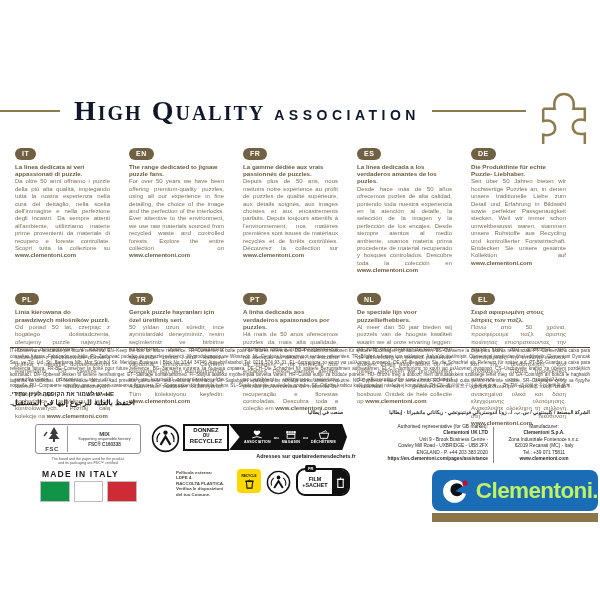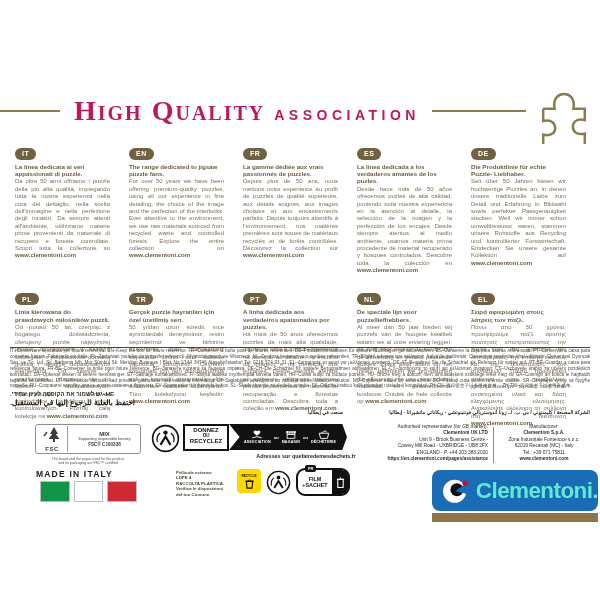--- a/index.html
+++ b/index.html
@@ -4,21 +4,21 @@
 <style>
   html,body{margin:0;padding:0;background:#fff;}
   .page{position:relative;width:600px;height:600px;background:#ffffff;overflow:hidden;
         font-family:"Liberation Sans",sans-serif;color:#7d6e55;}
 
   
   .header{position:absolute;top:88px;left:0;right:0;height:46px;display:flex;align-items:center;}
   .hline{height:2px;background:#8d7b50;}
   .hline.left{width:60px;}
   .hline.right{flex:1;}
-  .title{white-space:nowrap;margin:0 12px 0 14px;color:#be185d;display:flex;align-items:baseline;gap:9px;}
+  .title{white-space:nowrap;margin:0 12px 0 14px;color:#0f172a;display:flex;align-items:baseline;gap:9px;}
   .title .hq{font-family:"Liberation Serif","DejaVu Serif",serif;font-variant:small-caps;
              font-size:28px;font-weight:600;letter-spacing:2px;}
   .title .col{font-size:14px;font-weight:700;letter-spacing:4.5px;}
   .puzzle-wrap{width:56px;height:52px;margin:14px 8px 0 10px;flex:0 0 auto;}
 
   
   .grid{position:absolute;top:142px;left:15px;right:34px;
         display:grid;grid-template-columns:repeat(5,1fr);column-gap:19px;row-gap:13px;}
   .cell{min-height:96px;}
   .badge{display:inline-block;background:#6f6142;color:#fff;font-weight:700;font-size:7px;
@@ -41,21 +41,21 @@
   .fsc-box{left:35px;top:4px;width:106px;height:30px;border:1px solid #8e8e8e;border-radius:3px;
            display:flex;align-items:center;padding:2px 3px;box-sizing:border-box;background:#fff;color:#3c3c3c;}
   .fsc-left{width:26px;text-align:center;border-right:1px solid #9a9a9a;padding-right:2px;margin-right:4px;}
   .fsc-left .fsc-word{font-size:6px;font-weight:700;letter-spacing:.5px;color:#3c3c3c;}
   .fsc-right{flex:1;text-align:center;}
   .fsc-mix{font-size:6px;font-weight:700;}
   .fsc-sup{font-size:3.8px;line-height:4.4px;}
   .fsc-code{font-size:4.6px;font-weight:700;margin-top:1px;}
   .fsc-note{left:35px;top:37px;width:106px;text-align:center;font-size:3.6px;line-height:4.4px;color:#555;}
 
-  .mii{left:36px;top:49px;font-size:8.5px;font-weight:700;letter-spacing:1.2px;color:#1b1b1b;}
+  .mii{left:42px;top:49px;font-size:8.5px;font-weight:700;letter-spacing:1.2px;color:#1b1b1b;}
   .flag{left:40px;top:61px;width:97px;height:21px;display:flex;gap:4px;}
   .flag i{flex:1;border:1px solid #bdbdbd;display:block;}
   .flag .g{background:#109548;}
   .flag .w{background:#ffffff;}
   .flag .r{background:#ce2b37;}
 
   .triman1{left:151px;top:4px;width:29px;height:29px;}
   .donnez{left:183px;top:4px;width:46px;height:27px;border:2px solid #111;background:#fff;box-sizing:border-box;
           text-align:center;color:#111;font-weight:700;padding-top:1px;}
   .donnez .d1{font-size:6px;line-height:6.5px;}
@@ -84,21 +84,21 @@
              font-size:5.4px;font-weight:700;color:#111;line-height:6px;}
   .filmbadge .fbin{width:16px;background:#111;border-radius:0 6px 6px 0;display:flex;align-items:center;justify-content:center;}
 
   .gb{left:372px;top:4px;width:116px;text-align:right;font-size:4.8px;line-height:6.4px;color:#2e2a26;}
   .gb b,.mfr b{font-weight:700;}
   .vdiv{left:493px;top:7px;width:1px;height:36px;background:#8a8a8a;}
   .mfr{left:498px;top:4px;width:92px;text-align:center;font-size:4.8px;line-height:6.4px;color:#2e2a26;}
 
   .logo{left:432px;top:50px;width:166px;height:41px;background:#1a6cb5;border-radius:8px;
         display:flex;align-items:center;padding-left:8px;box-sizing:border-box;gap:5px;}
-  .logo-text{color:#5eead4;font-weight:700;font-size:22.5px;letter-spacing:-.6px;
+  .logo-text{color:#bef264;font-weight:700;font-size:22.5px;letter-spacing:-.6px;
              font-family:"Liberation Sans",sans-serif;}
   .goldband{left:432px;top:93px;width:166px;height:9px;background:#8a7648;}
 </style>
 </head>
 <body>
 
 <div class="page">
 
   <div class="header">
     <div class="hline left"></div>

